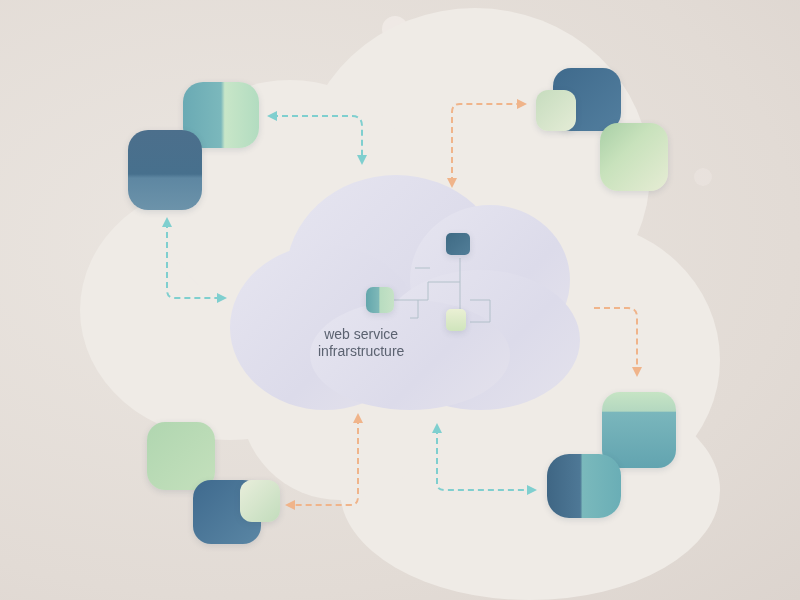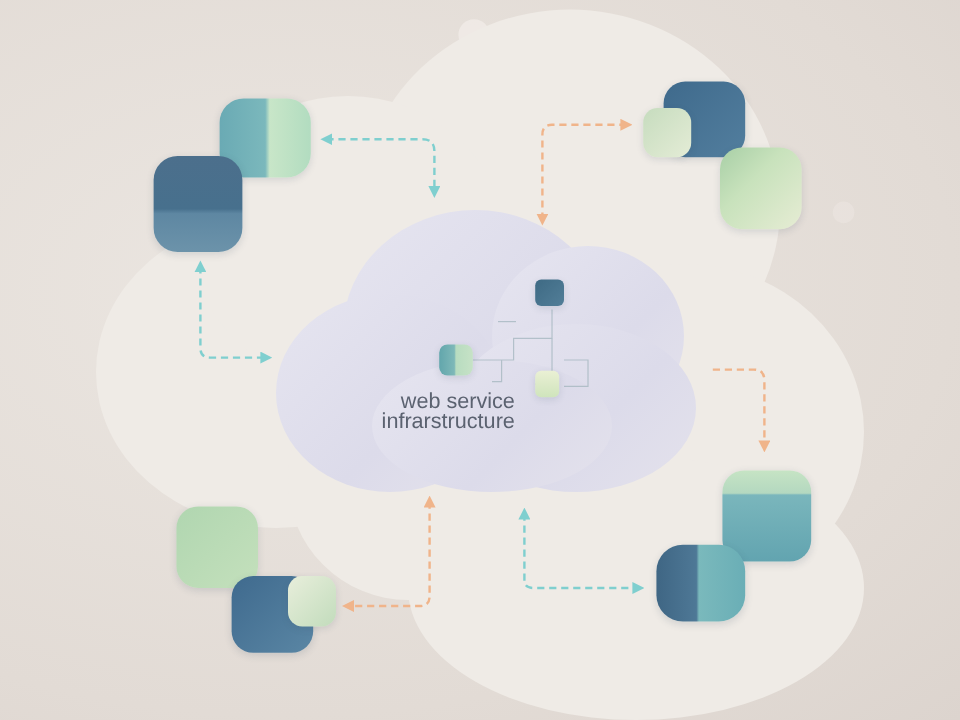--- a/index.html
+++ b/index.html
@@ -11,21 +11,21 @@
     .bg { position: absolute; inset: 0; background: radial-gradient(ellipse at 30% 40%, #ebe6e1 0%, #e2dbd5 70%, #dcd4ce 100%); }
     .blob { position: absolute; border-radius: 50%; }
     .outer { background: #efebe6; }
     .inner { background: linear-gradient(135deg, #e6e5f0 0%, #dcdbea 60%, #e4e2ec 100%); }
     .dot { position: absolute; border-radius: 50%; background: rgba(245,240,236,0.6); }
     .node { position: absolute; border-radius: 18px; box-shadow: 0 2px 6px rgba(60,80,100,0.15); }
     .node.sm { border-radius: 12px; }
     .node.xs { border-radius: 5px; }
     .label {
       position: absolute; left: 318px; top: 326px; color: #5b6270;
-      font-size: 18px; line-height: 17px; text-align: right;
+      font-size: 14px; line-height: 17px; text-align: center;
     }
     svg.links { position: absolute; left: 0; top: 0; }
   </style>
 </head>
 <body>
 
 <div class="bg"></div>
 
 <div class="dot" style="left:382px;top:16px;width:26px;height:26px;"></div>
 <div class="dot" style="left:694px;top:168px;width:18px;height:18px;opacity:.5"></div>

